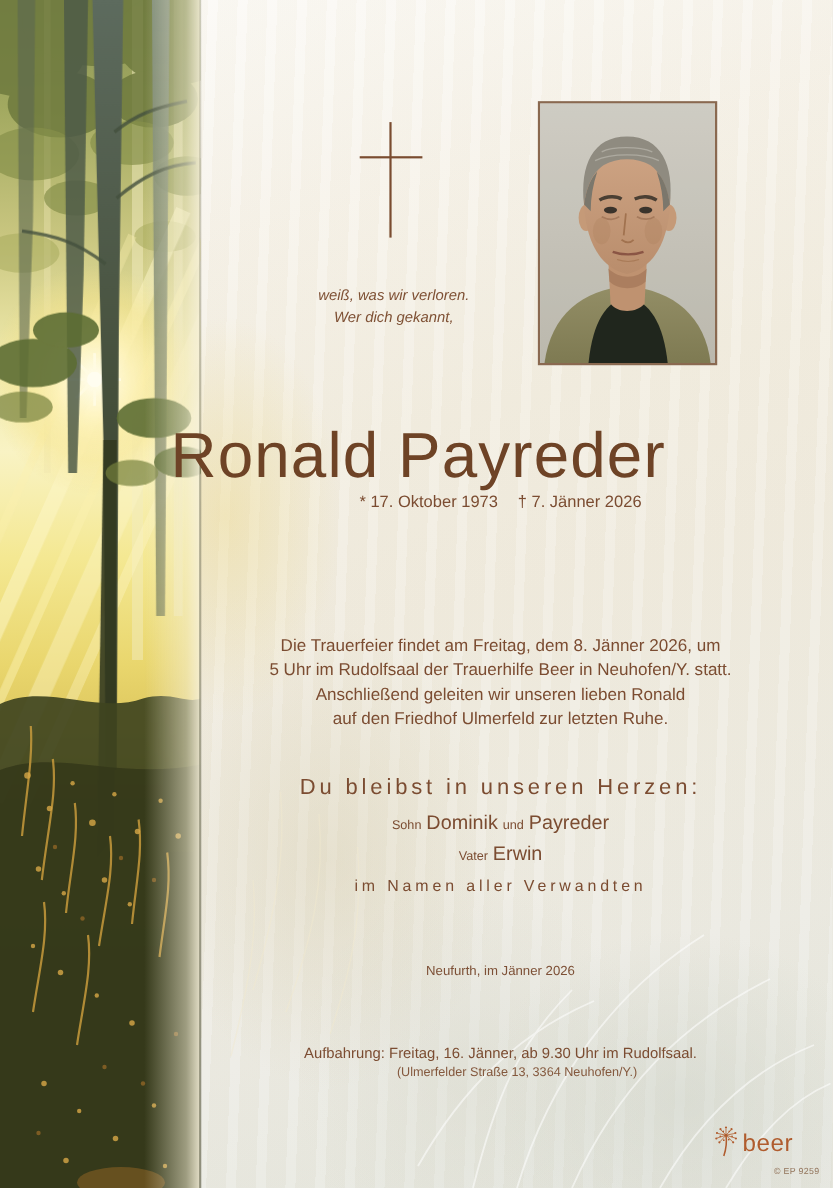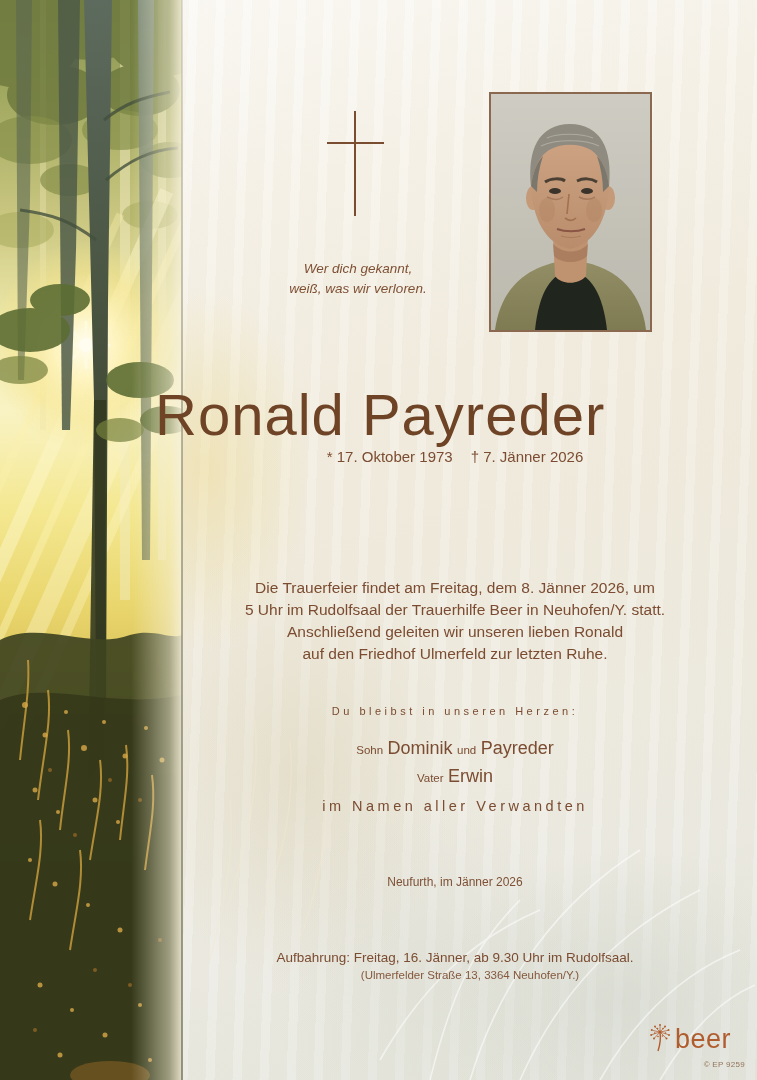--- a/index.html
+++ b/index.html
@@ -68,21 +68,21 @@
     position: absolute; left: 155px; top: 491px; width: 600px;
     text-align: center; font-style: italic;
     font-size: 15.5px; line-height: 22.5px; color: #80523a;
   }
   .funeral {
     position: absolute; left: 155px; top: 577px; width: 600px;
     text-align: center; font-size: 15.5px; line-height: 22px; color: #7b4c31;
   }
   .hearts {
     position: absolute; left: 155px; top: 705px; width: 600px;
-    text-align: center; font-size: 11px; letter-spacing: 3.5px; color: #7b4c31;
+    text-align: center; font-size: 20px; letter-spacing: 3.5px; color: #7b4c31;
   }
   .family-line { position: absolute; left: 155px; width: 600px; text-align: center; color: #7b4c31; }
   .family-1 { top: 738px; }
   .family-2 { top: 766px; }
   .family-line .rel { font-size: 11.5px; }
   .family-line .pname { font-size: 18px; }
   .closing {
     position: absolute; left: 155px; top: 798px; width: 600px;
     text-align: center; font-size: 14.5px; letter-spacing: 3.5px; color: #7b4c31;
   }
@@ -97,21 +97,21 @@
   .laying-2 {
     position: absolute; left: 170px; top: 969px; width: 600px;
     text-align: center; font-size: 11.5px; color: #84583d;
   }
 
   .logo {
     position: absolute; left: 648px; top: 1022px;
     display: flex; align-items: flex-end; gap: 1px;
   }
   .logo-text {
-    font-size: 27px; color: #b05c2e; letter-spacing: 0.5px; line-height: 26px;
+    font-size: 22px; color: #b05c2e; letter-spacing: 0.5px; line-height: 26px;
     font-weight: 400;
   }
   .copyright {
     position: absolute; right: 12px; top: 1060px;
     font-size: 8px; color: #93755c; letter-spacing: 0.3px;
   }
 </style>
 </head>
 <body>
 
@@ -293,22 +293,22 @@
   <div class="edge-line"></div>
 
   <div class="content">
 
     <div>
       <div class="cross-v"></div>
       <div class="cross-h"></div>
     </div>
 
     <div class="motto">
+      <div>weiß, was wir verloren.</div>
       <div>Wer dich gekannt,</div>
-      <div>weiß, was wir verloren.</div>
     </div>
 
     <div class="portrait">
       <svg width="159" height="236" viewBox="0 0 159 236">
         <defs>
           <linearGradient id="pbg" x1="0" y1="0" x2="0" y2="1">
             <stop offset="0" stop-color="#d8d5ce"></stop>
             <stop offset="1" stop-color="#c2bfb6"></stop>
           </linearGradient>
           <linearGradient id="skin" x1="0" y1="0" x2="0" y2="1">

